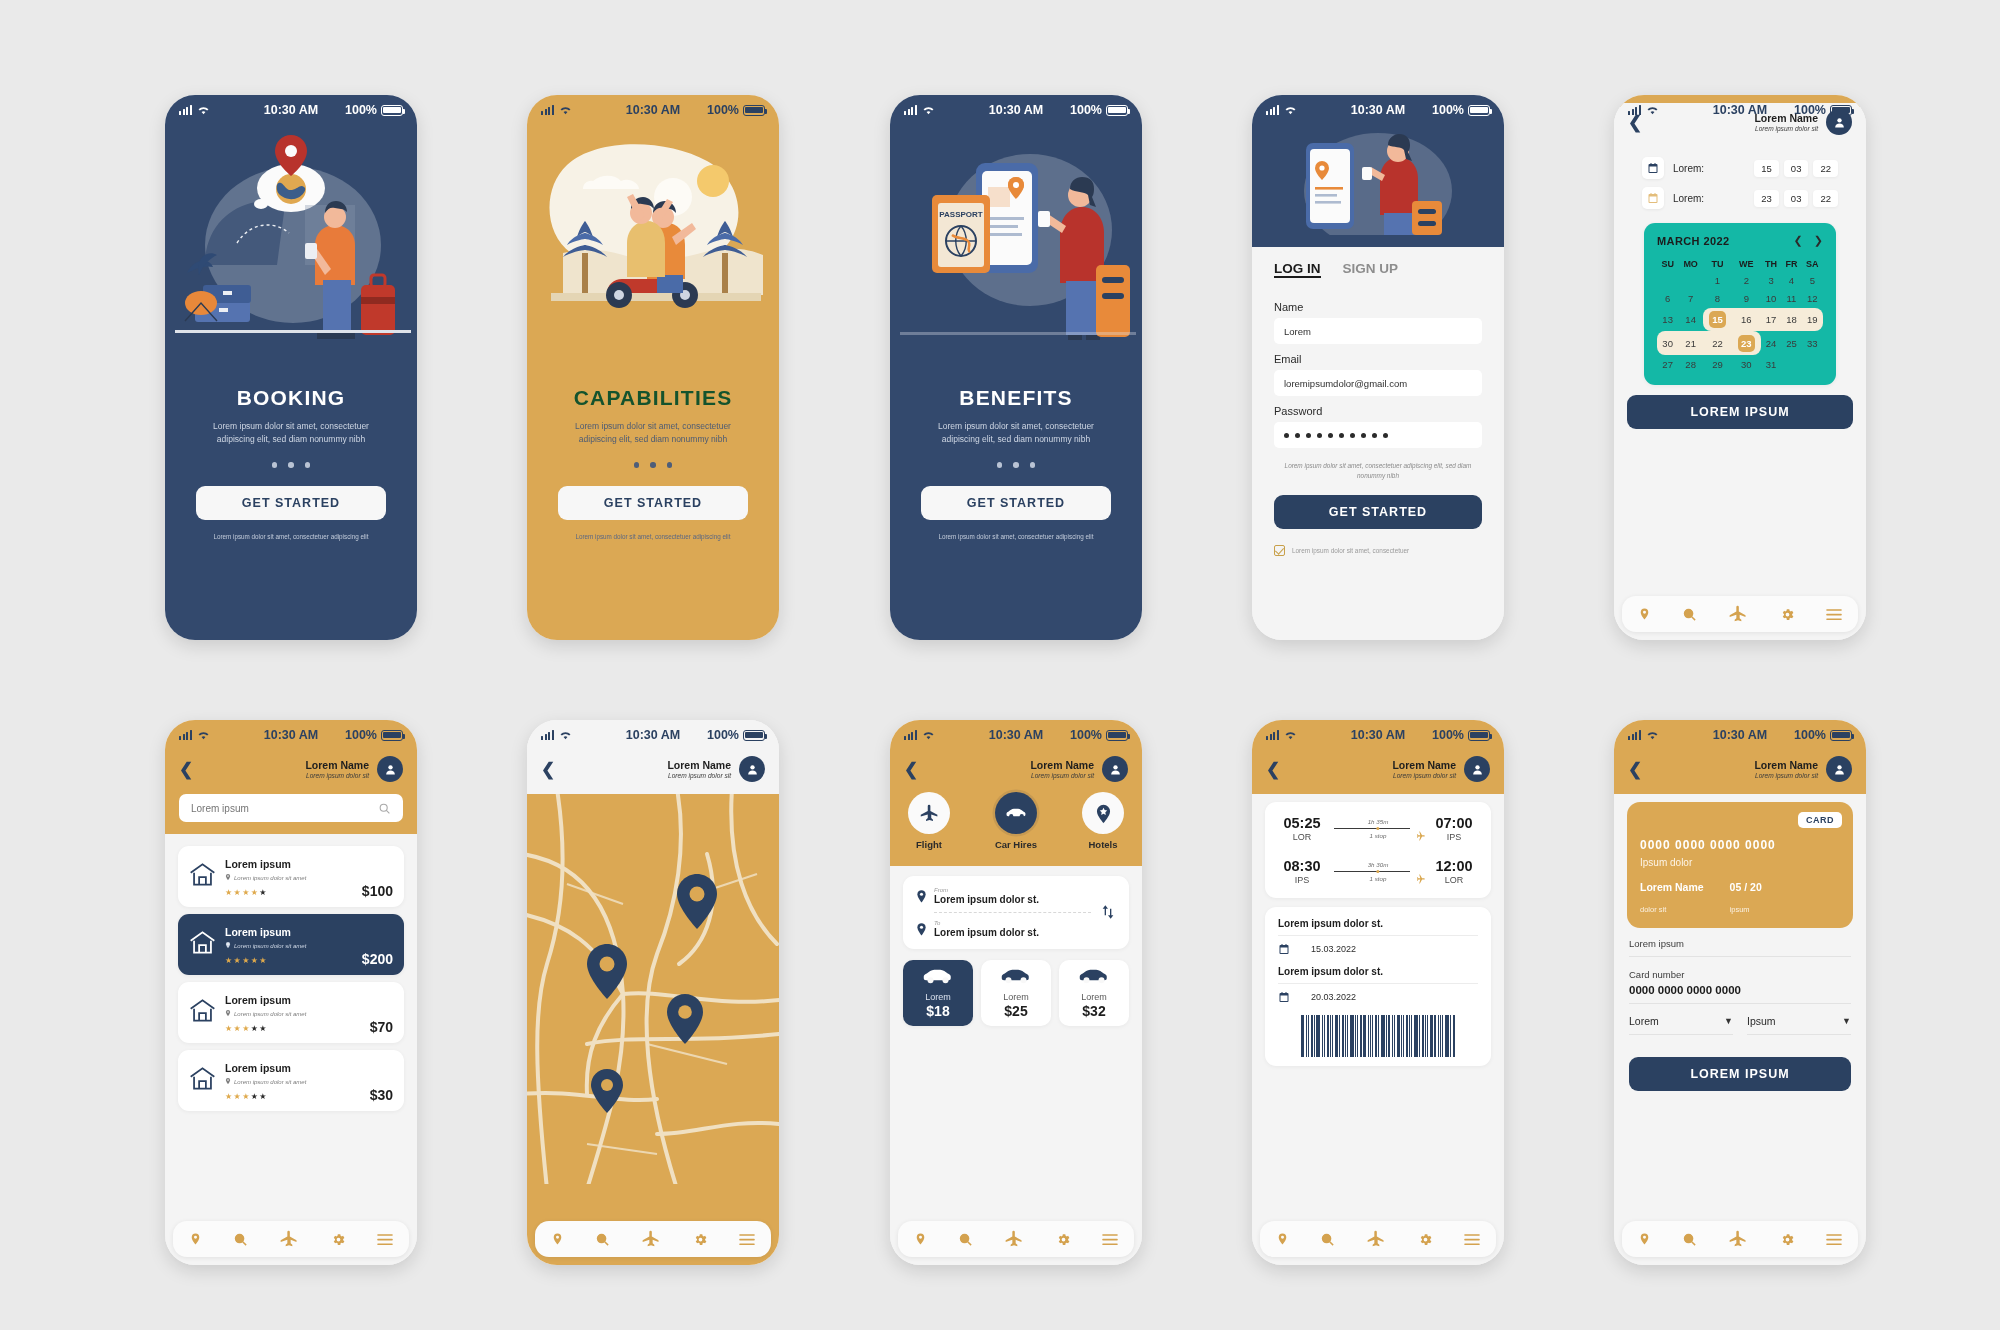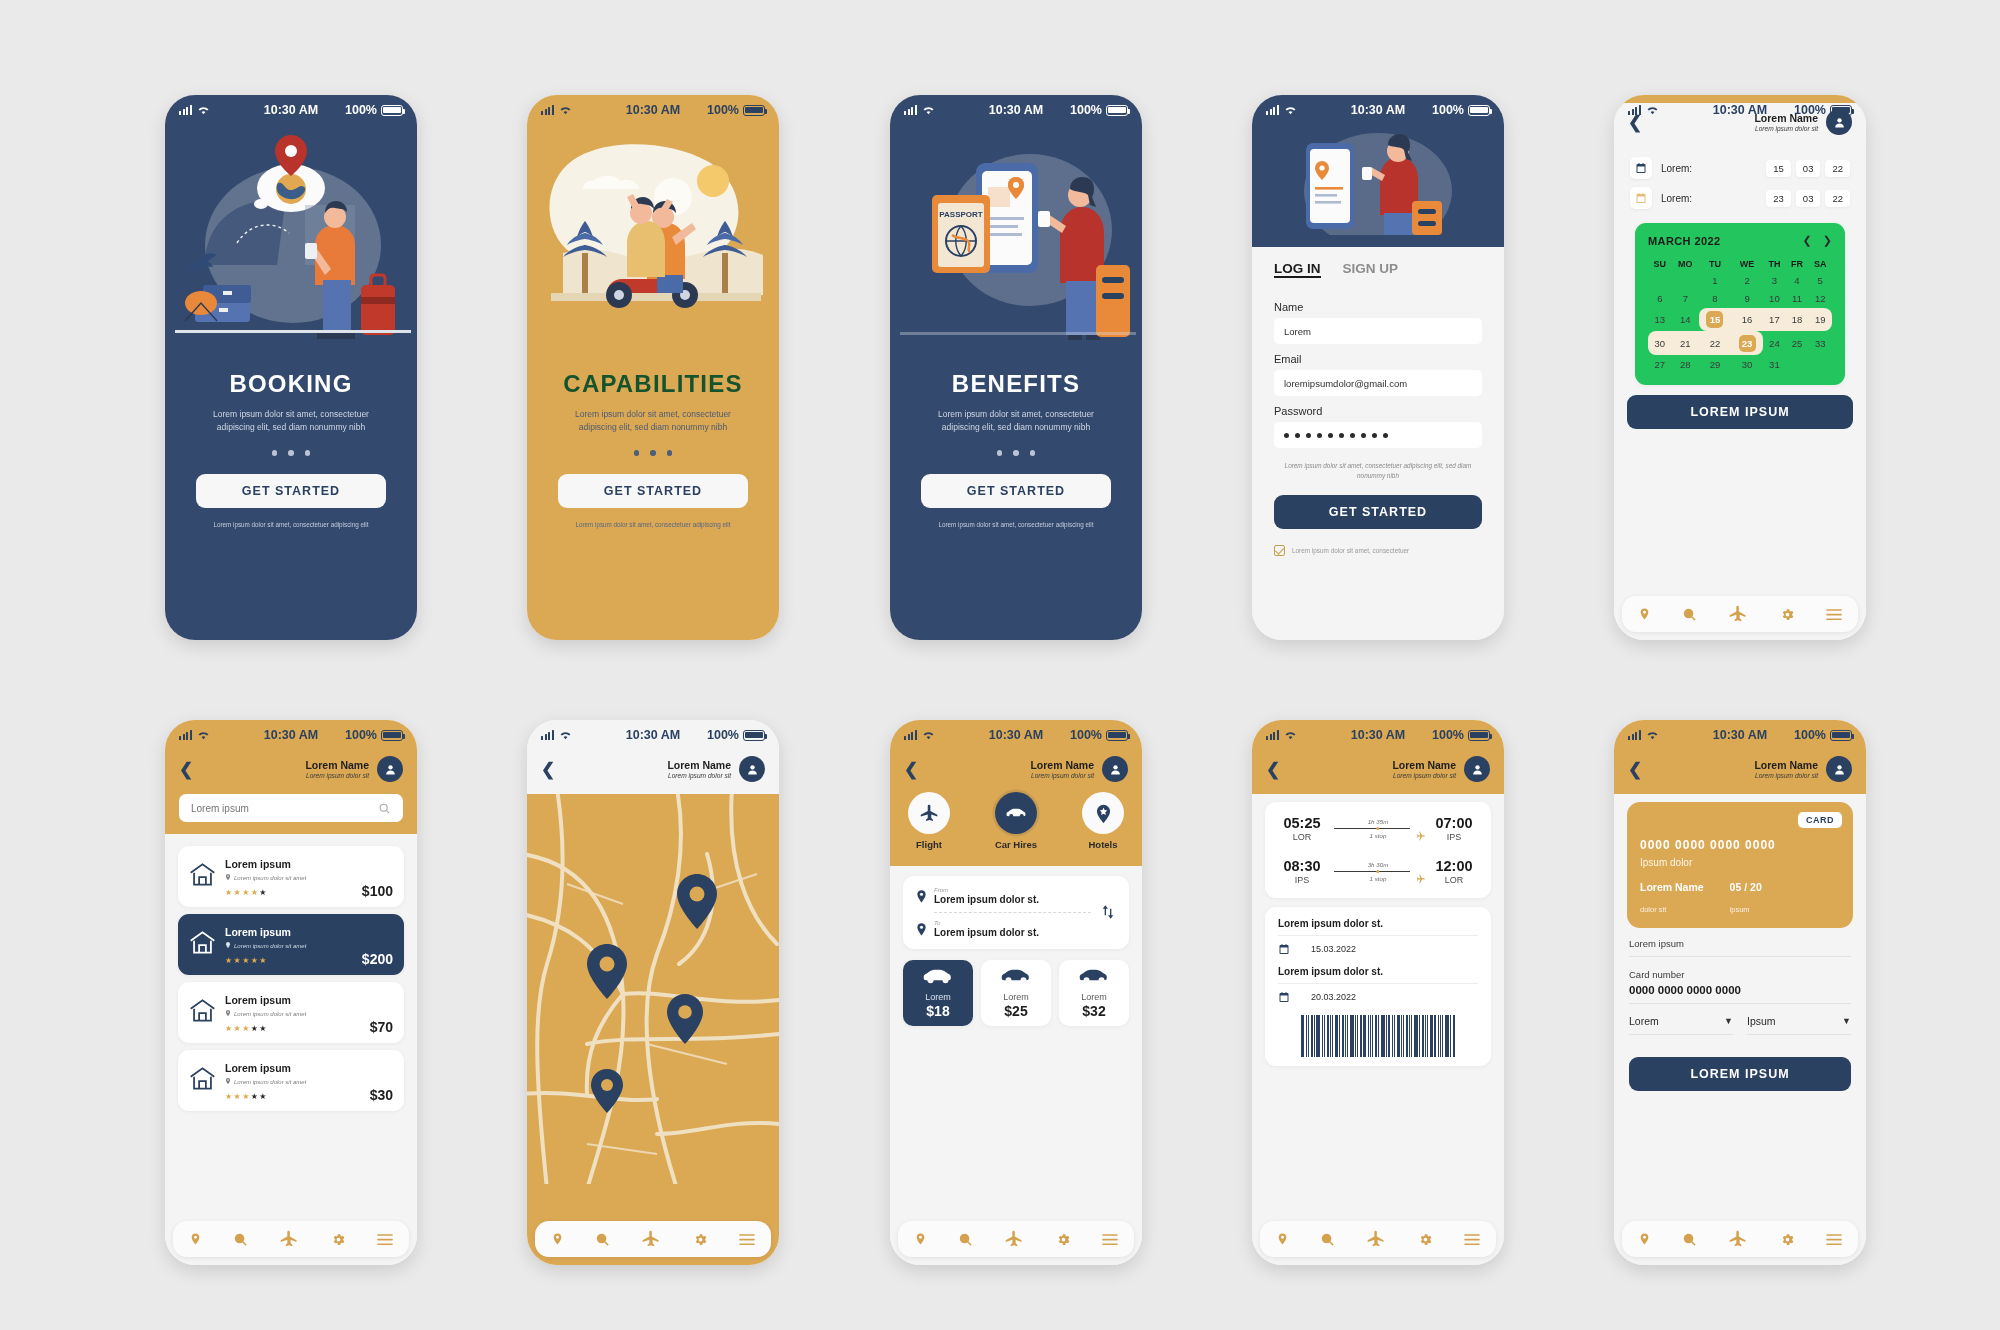--- a/index.html
+++ b/index.html
@@ -51,21 +51,21 @@
   .dark-txt { color:#2b4161; }
   .light-txt { color:#ffffff; }
 
   
   .onb { width:100%; height:100%; display:flex; flex-direction:column; }
   .onb.navy { background:#33496d; }
   .onb.gold { background:#dba854; }
   .onb .art { height:245px; position:relative; overflow:hidden; flex:none; }
   .onb .txtwrap { flex:1; display:flex; flex-direction:column; align-items:center; padding:0 20px; }
   .onb h1 {
-    font-size:24px; letter-spacing:1.2px; font-weight:bold; 
+    font-size:21px; letter-spacing:1.2px; font-weight:bold; margin-top:16px;
   }
   .onb.navy h1 { color:#fff; }
   .onb.gold h1 { color:#14532d; }
   .onb p.sub {
     font-size:8.5px; line-height:1.55; text-align:center; margin-top:10px; max-width:190px;
   }
   .onb.navy p.sub { color:#cfd7e4; }
   .onb.gold p.sub { color:#4c5b74; }
   .dots { display:flex; gap:11px; margin-top:16px; }
   .dots span { width:5.5px; height:5.5px; border-radius:50%; }
@@ -241,30 +241,30 @@
   .pf .lab { font-size:9.5px;color:#3b3b3b; }
   .pf .val { font-size:11.5px;font-weight:bold;color:#1a1a1a;margin-top:4px; }
   .pf .ul { height:1px;background:#e2e2e2;margin-top:7px; }
   .pfrow { display:flex;gap:14px;margin-top:11px; }
   .sel2 { flex:1; }
   .sel2 .inner { display:flex;align-items:center;justify-content:space-between;font-size:10.5px;color:#2a2a2a;cursor:pointer; }
   .sel2 .chev { font-size:9px;color:#333; }
   .sel2 .ul { height:1px;background:#e2e2e2;margin-top:7px; }
 
   
-  .daterows { padding:10px 16px 0; }
+  .daterows { padding:10px 28px 0; }
   .drow { display:flex;align-items:center;gap:9px;margin-bottom:8px; }
   .dicon { width:22px;height:22px;background:#fff;border-radius:5px;display:flex;align-items:center;justify-content:center;flex:none;
     box-shadow:0 1px 3px rgba(0,0,0,.06); }
   .dicon svg { width:12px;height:12px; }
   .drow .dl { font-size:10px;color:#2a2a2a; }
   .dnums { margin-left:auto;display:flex;gap:5px; }
   .dnums span { background:#fff;border-radius:4px;padding:3px 7px;font-size:9.5px;color:#2a2a2a;
     box-shadow:0 1px 3px rgba(0,0,0,.05); }
-  .calcard { margin:6px 21px 0;background:#22c55e;border-radius:11px;padding:11px 13px 12px;
+  .calcard { margin:6px 30px 0;background:#14b8a6;border-radius:11px;padding:11px 13px 12px;
     box-shadow:0 1px 4px rgba(0,0,0,.05); }
   .calhdr { display:flex;align-items:center;margin-bottom:9px; }
   .calhdr .mon { font-size:11px;font-weight:bold;color:#1c1c1c;letter-spacing:.4px; }
   .calnav { margin-left:auto;display:flex;gap:11px;font-size:11px;color:#2b2b2b;cursor:pointer; }
   table.cal { width:100%;border-collapse:collapse; }
   table.cal th { font-size:9px;font-weight:bold;color:#1c1c1c;padding:3px 0; }
   table.cal td { font-size:9.5px;color:#3a3a3a;text-align:center;padding:3.4px 0;position:relative; }
   table.cal td.rng { background:#f6ecd9; }
   table.cal td.rng.start-r { border-radius:8px 0 0 8px; }
   table.cal td.rng.end-r { border-radius:0 8px 8px 0; }

